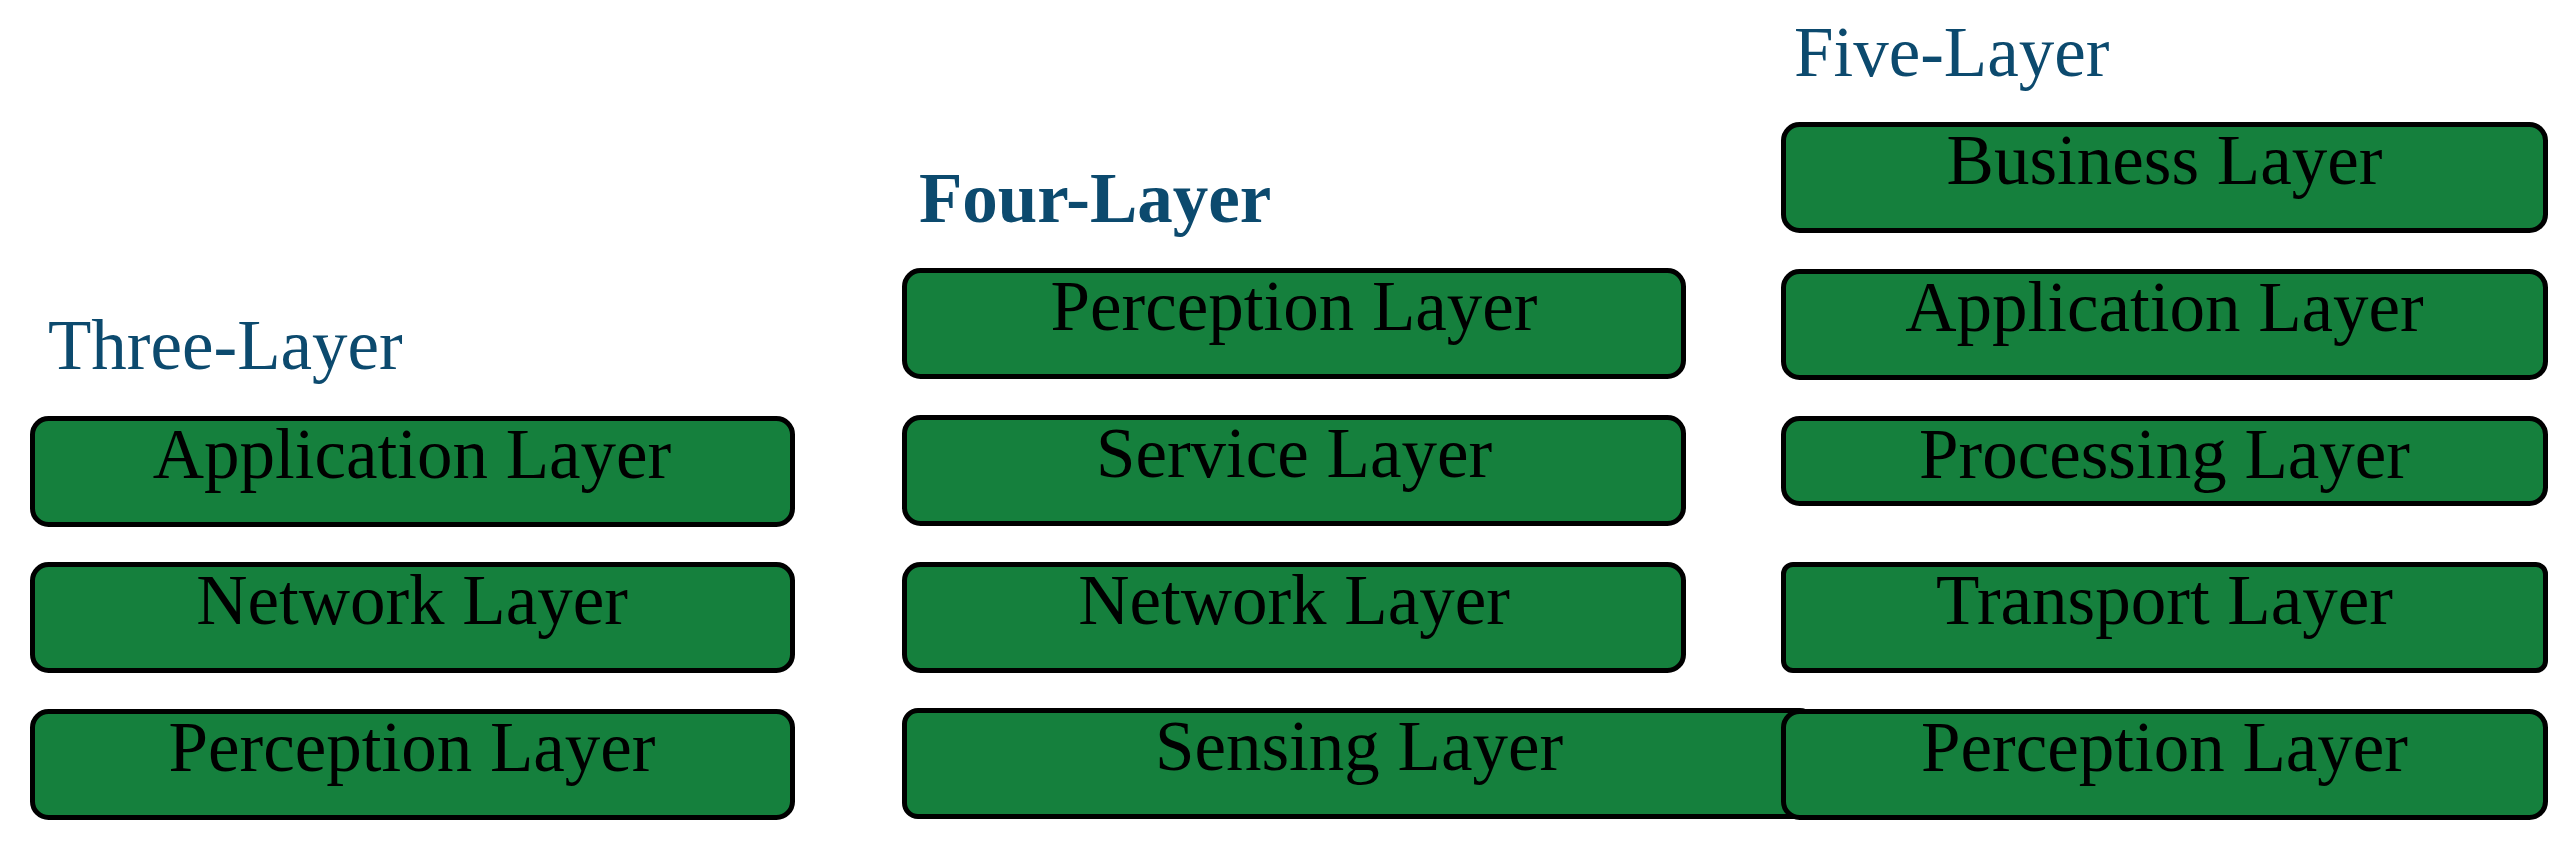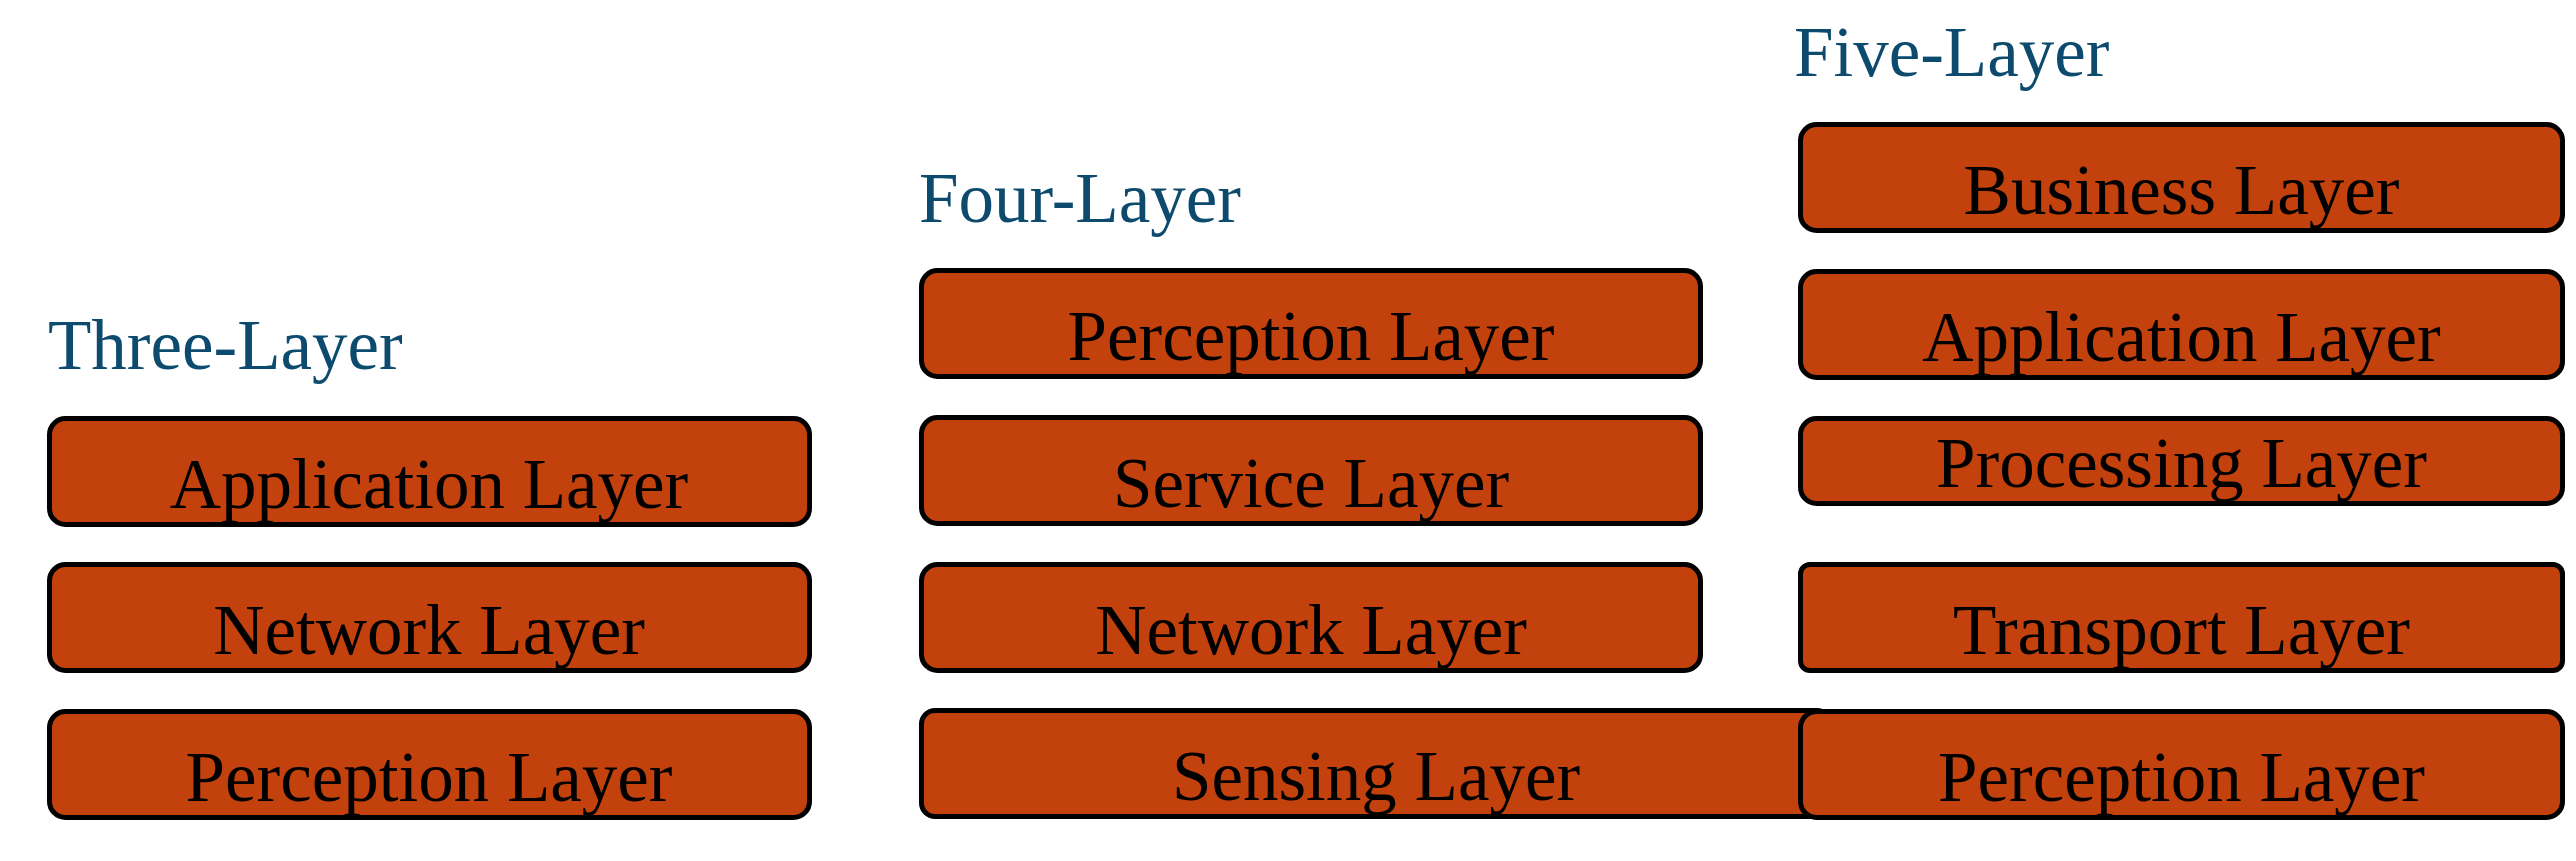--- a/index.html
+++ b/index.html
@@ -29,25 +29,24 @@
     font-size: 71px;
     line-height: 1;
     font-weight: normal;
     letter-spacing: 0px;
   }
   .layer-box {
     position: absolute;
     box-sizing: border-box;
     border: 5.9px solid #000000;
     border-radius: 18.6px;
-    background: #c2410c;
+    background: #15803d;
     display: flex;
-    align-items: flex-end;
+    align-items: flex-start;
     justify-content: center;
-    margin-left: 17px;
   }
   .layer-label {
     color: #000000;
     font-family: "Liberation Serif", "DejaVu Serif", serif;
     font-size: 71px;
     line-height: 1;
     font-weight: normal;
     white-space: nowrap;
     position: relative;
     top: -2.5px;
@@ -63,21 +62,21 @@
         <span class="layer-label">Application Layer</span>
       </div>
       <div class="layer-box" style="left: 29.5px; top: 562px; width: 765px; height: 111px; border-width: 5.9px; border-radius: 18.6px; border-color: rgb(0, 0, 0);">
         <span class="layer-label">Network Layer</span>
       </div>
       <div class="layer-box" style="left: 29.5px; top: 709px; width: 765px; height: 111px; border-width: 5.9px; border-radius: 18.6px; border-color: rgb(0, 0, 0);">
         <span class="layer-label">Perception Layer</span>
       </div>
     </div>
     <div class="column" style="left: 0px;">
-      <div class="col-title" style="left: 919px; top: 163px;">Four-Layer</div>
+      <div class="col-title" style="left: 919px; top: 163px; font-weight: bold;">Four-Layer</div>
       <div class="layer-box" style="left: 902px; top: 268px; width: 784px; height: 111px; border-width: 5.9px; border-radius: 18.6px; border-color: rgb(0, 0, 0);">
         <span class="layer-label">Perception Layer</span>
       </div>
       <div class="layer-box" style="left: 902px; top: 415px; width: 784px; height: 111px; border-width: 5.9px; border-radius: 18.6px; border-color: rgb(0, 0, 0);">
         <span class="layer-label">Service Layer</span>
       </div>
       <div class="layer-box" style="left: 902px; top: 562px; width: 784px; height: 111px; border-width: 5.9px; border-radius: 18.6px; border-color: rgb(0, 0, 0);">
         <span class="layer-label">Network Layer</span>
       </div>
       <div class="layer-box" style="left: 902px; top: 708px; width: 914px; height: 111px; border-width: 5.9px; border-radius: 16px; border-color: rgb(0, 0, 0);">

